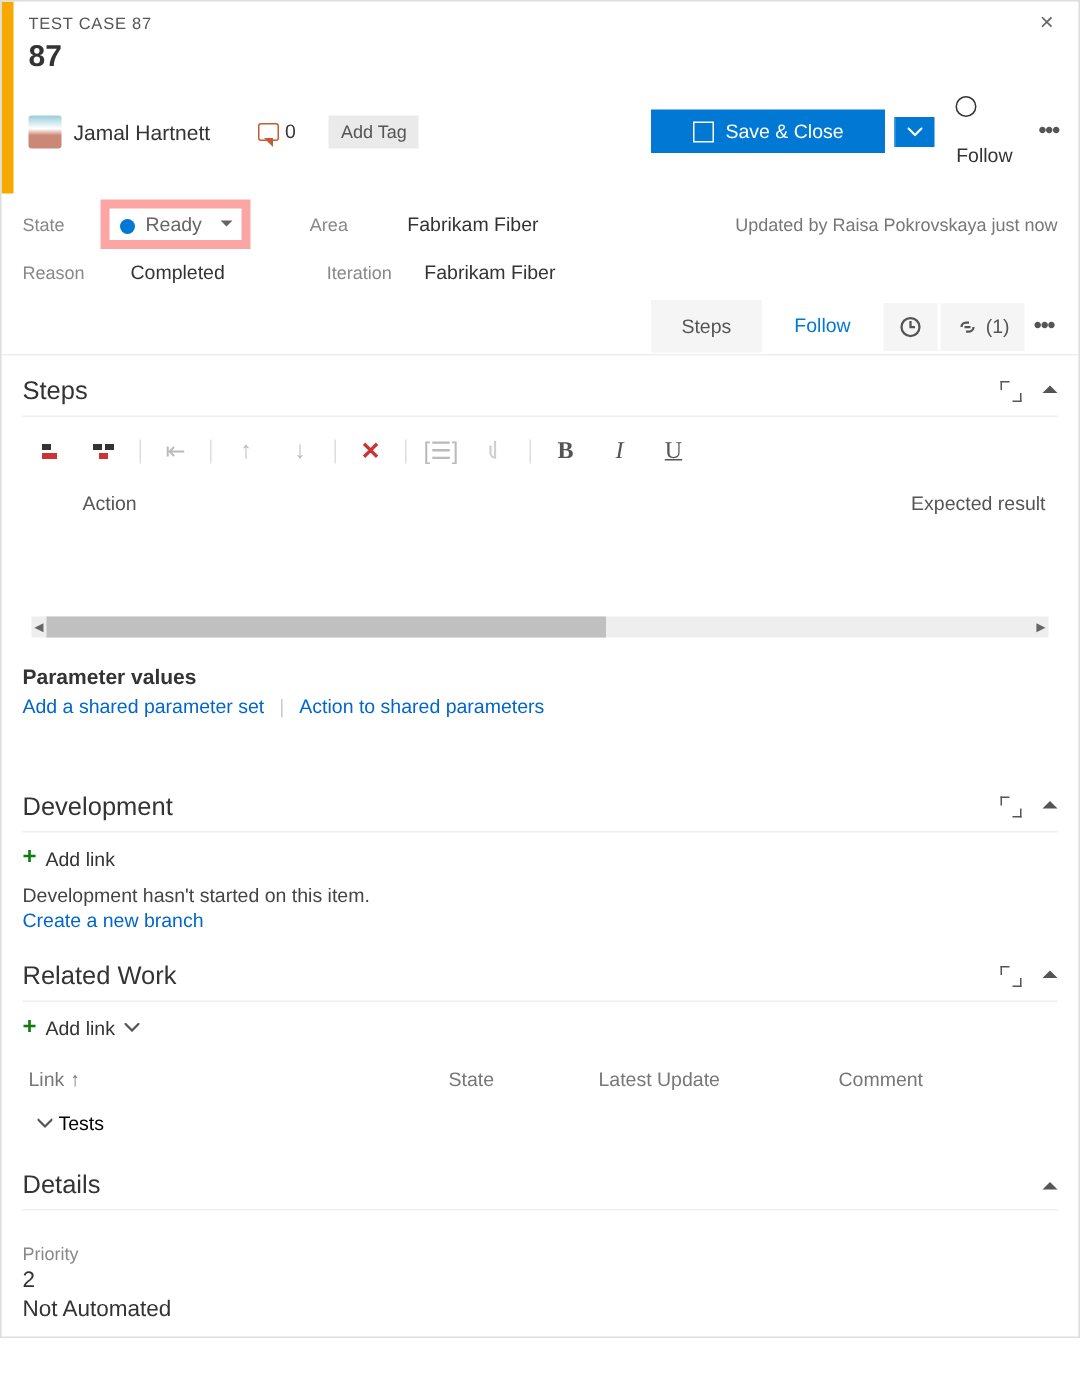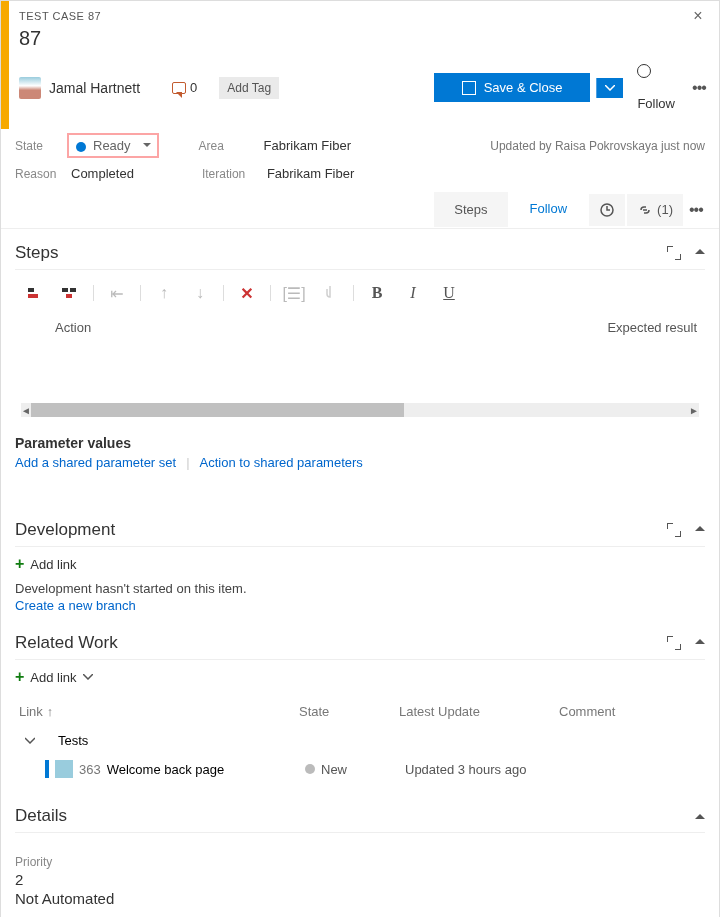--- a/index.html
+++ b/index.html
@@ -1,41 +1,41 @@
 <!DOCTYPE html>
 <html><head>
 <meta charset="utf-8">
 <style>
   * { box-sizing: border-box; font-family: "Segoe UI", Arial, sans-serif; }
   body { margin: 0; background: #fff; width: 720px; border: 1px solid #ddd; }
   .orange-bar { background: #f7a900; width: 8px; }
   .header-block { display: flex; }
   .head-content { flex: 1; padding: 6px 10px 12px 10px; }
   .top-row { display: flex; align-items: center; justify-content: space-between; font-size: 11px; color: #555; letter-spacing: 0.5px;}
-  .title-row { display: flex; align-items: flex-end; margin-top: 2px; gap: 0; }
+  .title-row { display: flex; align-items: flex-end; margin-top: 2px; gap: 0; font-weight: bold; }
   .title-id { font-size: 20px; color: #333; }
   .title-text { font-size: 20px; color: #333; }
   .close-x { font-size: 16px; color: #666; padding: 0 6px; cursor: pointer; }
   .assignee-row { display: flex; align-items: center; gap: 8px; margin-top: 8px; }
   .avatar { width: 22px; height: 22px; background: linear-gradient(#9cd, #fff 40%, #c87 60%); border-radius: 2px; display: inline-block; }
   .assignee-name { font-size: 14px; color: #333; }
   .comment-count { display: flex; align-items: center; gap: 4px; color: #333; font-size: 13px; margin-left: 24px; }
   .comment-icon { width: 14px; height: 12px; border: 1.5px solid #c25b2f; border-radius: 2px; position: relative; }
   .comment-icon:after { content:""; position:absolute; bottom:-5px; left:3px; width:0;height:0;border:3px solid transparent; border-top-color:#c25b2f; border-right-color:#c25b2f;}
   .add-tag { background: #eaeaea; color: #555; font-size: 12px; padding: 4px 8px; margin-left: 14px; cursor: pointer; }
   .right-actions { margin-left: auto; display: flex; align-items: center; gap: 6px; }
   .save-btn { background: #0078d4; color: #fff; border: none; font-size: 13px; padding: 7px 28px; display: flex; align-items: center; gap: 8px; cursor: pointer; }
   .save-btn .save-ic { width:14px;height:14px;border:1.5px solid #fff; position:relative;}
   .save-dd { background: #0078d4; border-left: 1px solid rgba(255,255,255,0.3); padding: 7px 8px; color: #fff; cursor: pointer;}
   .follow { display: flex; gap: 18px; font-size: 13px; color: #333; padding: 6px 8px; cursor: pointer; flex-direction: column;}
   .follow-ic { width:14px;height:14px;border:1.5px solid #333;border-radius:50%; position:relative;}
   .kebab { cursor:pointer; width:20px; text-align:center; letter-spacing:-1px; color:#555;}
   .meta-row { display: flex; align-items: center; gap: 10px; padding: 4px 14px; font-size: 13px; color: #666; }
   .meta-row .label { width: 42px; color: #888; font-size: 12px; }
-  .state-sel { border: 2px solid #fca5a5; padding: 3px 26px 3px 24px; position: relative; background:#fff; cursor:pointer;}
+  .state-sel { border: 6px solid #fca5a5; padding: 3px 26px 3px 24px; position: relative; background:#fff; cursor:pointer;}
   .state-dot { width:10px;height:10px;background:#0078d4;border-radius:50%;display:inline-block;position:absolute;left:7px;top:7px;}
   .state-caret{ position:absolute; right:6px; top:8px; width:0;height:0;border:4px solid transparent;border-top-color:#666;}
   .meta-row .val { color: #333; }
   .meta-row .group2 {margin-left: 30px; display:flex; align-items:center; gap:10px;}
   .meta-row .glabel{ color:#888; font-size:12px; width:55px;}
   .updated-by { margin-left: auto; font-size: 12px; color: #777;}
   .tabs-row { display: flex; align-items: center; padding: 0 14px; border-bottom: 1px solid #eee; margin-top: 6px; gap:2px;}
   .tabs-row .spacer { flex: 1; }
   .tab { font-size: 13px; color: #555; padding: 10px 20px; cursor:pointer; background:#f5f5f5;}
   .tab.active { color: #0078d4; background:#fff; border-bottom: 2px solid transparent; position:relative;}
@@ -69,21 +69,21 @@
   .link{color:#0066cc; cursor:pointer;}
   .lsep{color:#ccc;}
   .add-link-row{display:flex;align-items:center;gap:6px;color:#333;font-size:13px;padding:8px 0;}
   .plus{color:#107c10;font-size:16px;font-weight:bold;}
   .dev-text{font-size:13px;color:#444;}
   .rel-headers{display:flex;font-size:13px;color:#777;padding:10px 4px;}
   .rel-headers .h1{width:280px;display:flex;gap:4px;align-items:center;}
   .rel-headers .h2{width:100px;}
   .rel-headers .h3{width:160px;}
   .rel-headers .h4{flex:1;}
-  .rel-group{display:flex;align-items:center;gap:23px;font-size:13px;padding:4px 10px;}
+  .rel-group{display:flex;align-items:center;gap:4px;font-size:13px;padding:4px 10px;}
   .rel-row{display:flex;align-items:center;font-size:13px;padding:8px 10px 8px 30px;}
   .rel-row .rc1{width:260px;display:flex;align-items:center;gap:6px;}
   .rel-row .rc2{width:100px;color:#555;display:flex;align-items:center;gap:6px;}
   .rel-row .rc3{width:160px;color:#555;}
   .wi-bar{width:4px;height:18px;background:#0078d4;}
   .wi-av{width:18px;height:18px;background:#9cd;}
   .grey-dot{width:10px;height:10px;border-radius:50%;background:#bbb;}
   .details{padding:10px 14px;}
   .details .dlabel{color:#888;font-size:12px;margin-top:6px;}
   .details .dval{color:#333;font-size:15px;margin-top:2px;}
@@ -138,21 +138,21 @@
     <span class="state-caret"></span>
   </span>
   <span class="group2">
     <span class="glabel">Area</span>
     <span class="val">Fabrikam Fiber</span>
   </span>
   <span class="updated-by">Updated by Raisa Pokrovskaya just now</span>
 </div>
 <div class="meta-row">
   <span class="label">Reason</span>
-  <span class="val" style="margin-left:4px">Completed</span>
+  <span class="val" style="margin-left:20px">Completed</span>
   <span class="group2" style="margin-left:58px">
     <span class="glabel">Iteration</span>
     <span class="val">Fabrikam Fiber</span>
   </span>
 </div>
 
 <div class="tabs-row">
   <span class="spacer"></span>
   <span class="tab">Steps</span>
   <span class="tab active">Follow</span>
@@ -268,33 +268,20 @@
     <span class="h2">State</span>
     <span class="h3">Latest Update</span>
     <span class="h4">Comment</span>
   </div>
   <div class="rel-group">
     <svg width="10" height="10">
         <path d="M0 2 L5 7 L10 2" stroke="#555" fill="none" stroke-width="1.5"></path>
       </svg>
     <span>Tests</span>
   </div>
-  <div class="rel-row">
-    <span class="rc1">
-      <span class="wi-bar"></span>
-      <span class="wi-av"></span>
-      <span style="color:#777">363</span>
-      <span>Welcome back page</span>
-    </span>
-    <span class="rc2">
-      <span class="grey-dot"></span>
-      <span>New</span>
-    </span>
-    <span class="rc3">Updated 3 hours ago</span>
-  </div>
 </div>
 
 <div class="section">
   <div class="section-head">
     <span class="section-title">Details</span>
     <span class="section-ctrl">
       <span class="caret-up"></span>
     </span>
   </div>
 </div>

